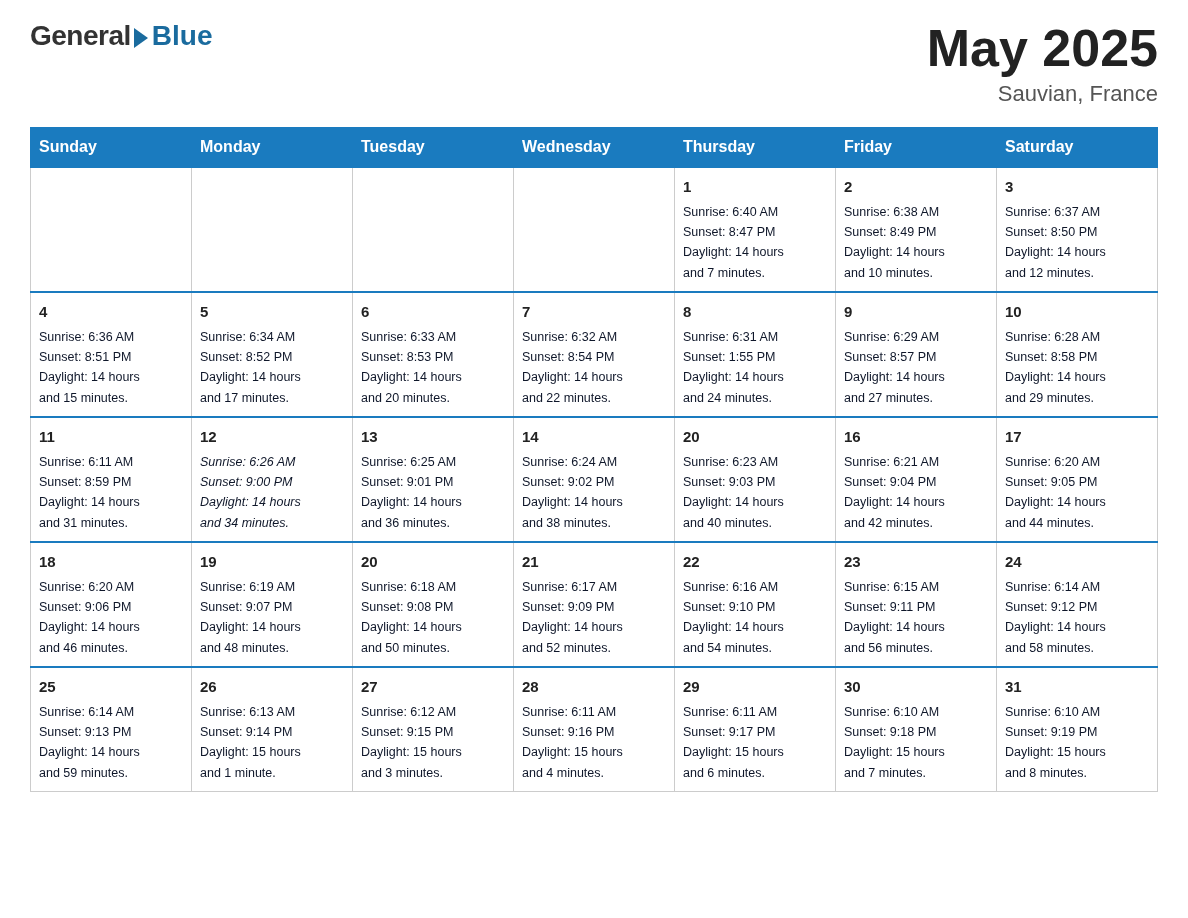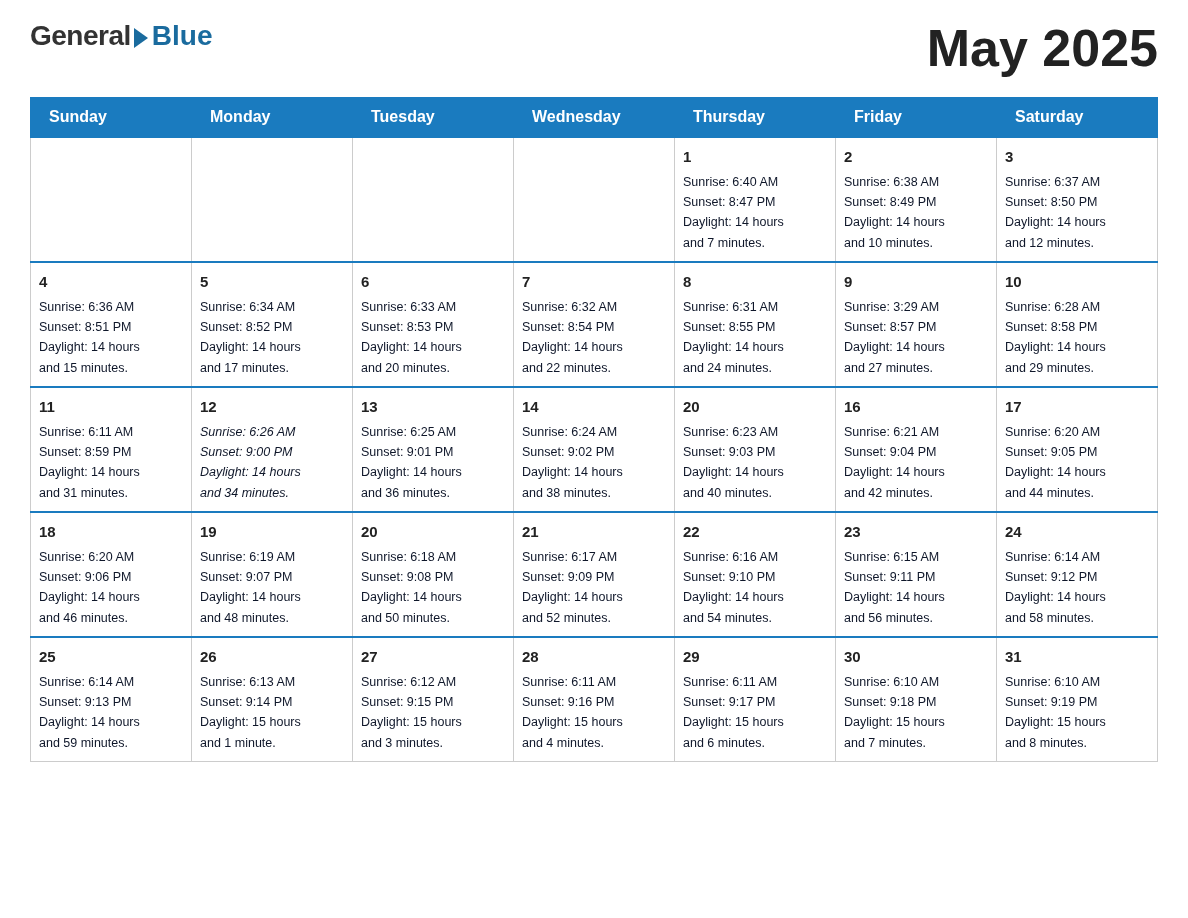--- a/index.html
+++ b/index.html
@@ -64,21 +64,21 @@
     .calendar {
       width: 100%;
       border-collapse: collapse;
       table-layout: fixed;
     }
     .calendar thead tr th {
       background-color: #1a7bbf;
       color: #fff;
       font-size: 16px;
       font-weight: bold;
-      padding: 10px 18px;
+      padding: 10px 8px;
       text-align: left;
       border: 1px solid #1a7bbf;
     }
     .calendar tbody tr td {
       vertical-align: top;
       padding: 8px 8px;
       border: 1px solid #ccc;
       border-top: 2px solid #1a7bbf;
       font-size: 13px;
       line-height: 1.5;
@@ -110,20 +110,21 @@
 <div class="header">
   <div class="logo">
     <div class="logo-top">
       <span class="logo-general">General</span>
       <div class="logo-arrow"></div>
       <span class="logo-blue">Blue</span>
     </div>
   </div>
   <div class="title-area">
     <div class="month-year">May 2025</div>
+    <div class="location">Sauvian, France</div>
   </div>
 </div>
 
 <table class="calendar">
   <thead>
     <tr>
     <th>Sunday</th>
         <th>Monday</th>
         <th>Tuesday</th>
         <th>Wednesday</th>
@@ -162,24 +163,24 @@
 and 17 minutes.</span></td>
         <td><span class="day-number">6</span><span class="day-info" style="white-space: pre-line;">Sunrise: 6:33 AM
 Sunset: 8:53 PM
 Daylight: 14 hours
 and 20 minutes.</span></td>
         <td><span class="day-number">7</span><span class="day-info" style="white-space: pre-line;">Sunrise: 6:32 AM
 Sunset: 8:54 PM
 Daylight: 14 hours
 and 22 minutes.</span></td>
         <td><span class="day-number">8</span><span class="day-info" style="white-space: pre-line;">Sunrise: 6:31 AM
-Sunset: 8:55 PM
+Sunset: 1:55 PM
 Daylight: 14 hours
 and 24 minutes.</span></td>
-        <td><span class="day-number">9</span><span class="day-info" style="white-space: pre-line;">Sunrise: 3:29 AM
+        <td><span class="day-number">9</span><span class="day-info" style="white-space: pre-line;">Sunrise: 6:29 AM
 Sunset: 8:57 PM
 Daylight: 14 hours
 and 27 minutes.</span></td>
         <td><span class="day-number">10</span><span class="day-info" style="white-space: pre-line;">Sunrise: 6:28 AM
 Sunset: 8:58 PM
 Daylight: 14 hours
 and 29 minutes.</span></td>
       </tr>
       <tr>
         <td><span class="day-number">11</span><span class="day-info" style="white-space: pre-line;">Sunrise: 6:11 AM

